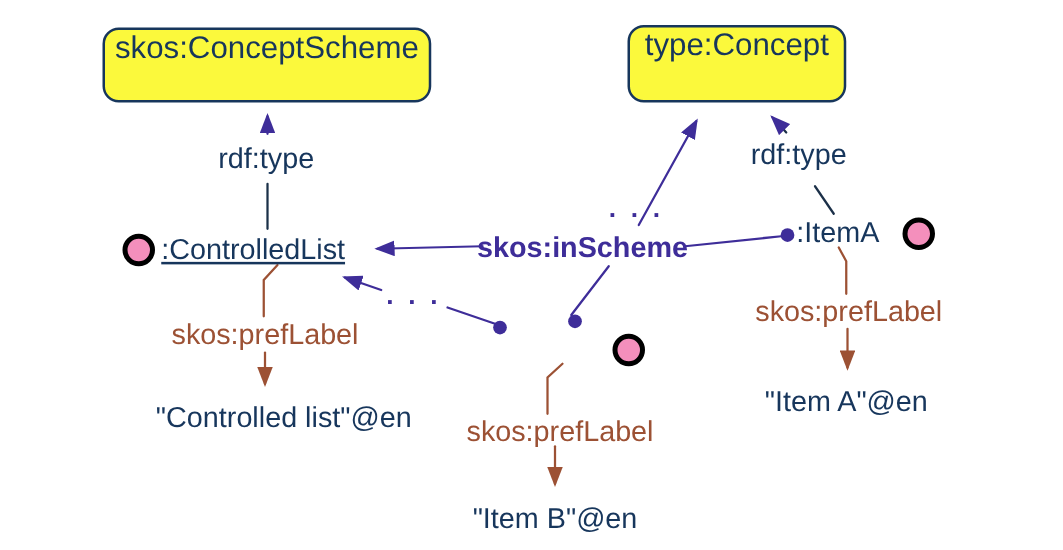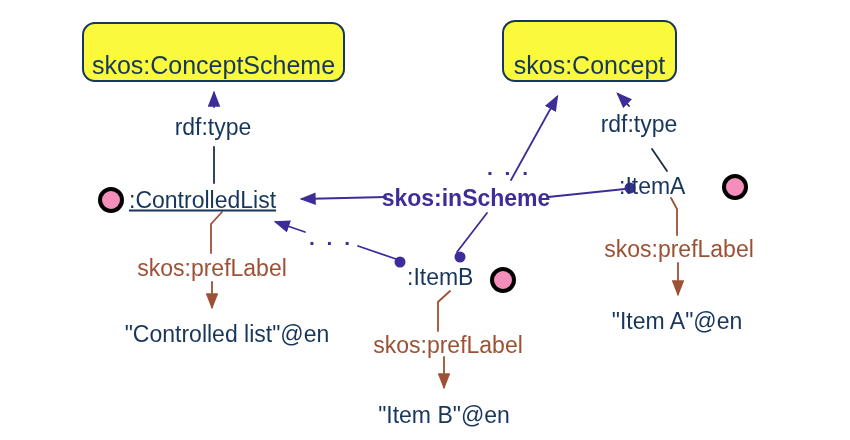--- a/index.html
+++ b/index.html
@@ -2,21 +2,21 @@
 <html><head>
 <meta charset="utf-8">
 <style>
   html,body{margin:0;padding:0;background:#ffffff;}
   .canvas{
     position:relative;width:850px;height:440px;background:#ffffff;
     font-family:"Liberation Sans",sans-serif;overflow:hidden;
   }
   .layer{position:absolute;left:0;top:0;width:850px;height:440px;}
   .class-box{
-    position:absolute;display:flex;align-items:flex-end;justify-content:center;
+    position:absolute;display:flex;align-items:flex-start;justify-content:center;
     background:#FBF93C;border:2.5px solid #17365C;border-radius:13px;
     color:#17365C;font-size:25px;box-sizing:border-box;
   }
   .box-conceptscheme{left:82px;top:22px;width:263px;height:60px;}
   .box-concept{left:502px;top:20px;width:175px;height:62px;}
   .lbl{position:absolute;transform:translate(-50%,-50%);white-space:nowrap;font-size:23px;}
   .navy{color:#17365C;}
   .violet{color:#3E2D99;}
   .brown{color:#9C5134;}
   .node-lbl{position:absolute;transform:translateY(-50%);white-space:nowrap;font-size:23px;color:#17365C;}
@@ -87,26 +87,25 @@
 
     <circle cx="111" cy="200" r="11" fill="#F48FBC" stroke="#000000" stroke-width="4"></circle>
     <circle cx="735" cy="187" r="11" fill="#F48FBC" stroke="#000000" stroke-width="4"></circle>
     <circle cx="503" cy="280" r="11" fill="#F48FBC" stroke="#000000" stroke-width="4"></circle>
   </svg>
 
   <div class="class-box box-conceptscheme">
     <span>skos:ConceptScheme</span>
   </div>
   <div class="class-box box-concept">
-    <span>skos:Concept</span>
+    <span>type:Concept</span>
   </div>
 
   <div class="node-lbl" style="left:129px;top:200px;text-decoration:underline;">:ControlledList</div>
-  <div class="node-lbl" style="left:619px;top:186px;">:ItemA</div>
-  <div class="node-lbl" style="left:407px;top:277px;">:ItemB</div>
+  <div class="node-lbl" style="left:637px;top:186px;">:ItemA</div>
 
   <div class="lbl navy" style="left:213px;top:127px;">rdf:type</div>
   <div class="lbl navy" style="left:639px;top:124px;">rdf:type</div>
   <div class="lbl violet" style="left:466px;top:198px;font-weight:bold;">skos:inScheme</div>
   <div class="lbl brown" style="left:212px;top:268px;">skos:prefLabel</div>
   <div class="lbl brown" style="left:448px;top:345px;">skos:prefLabel</div>
   <div class="lbl brown" style="left:679px;top:249px;">skos:prefLabel</div>
 
   <div class="lbl navy" style="left:227px;top:334px;">"Controlled list"@en</div>
   <div class="lbl navy" style="left:444px;top:415px;">"Item B"@en</div>

